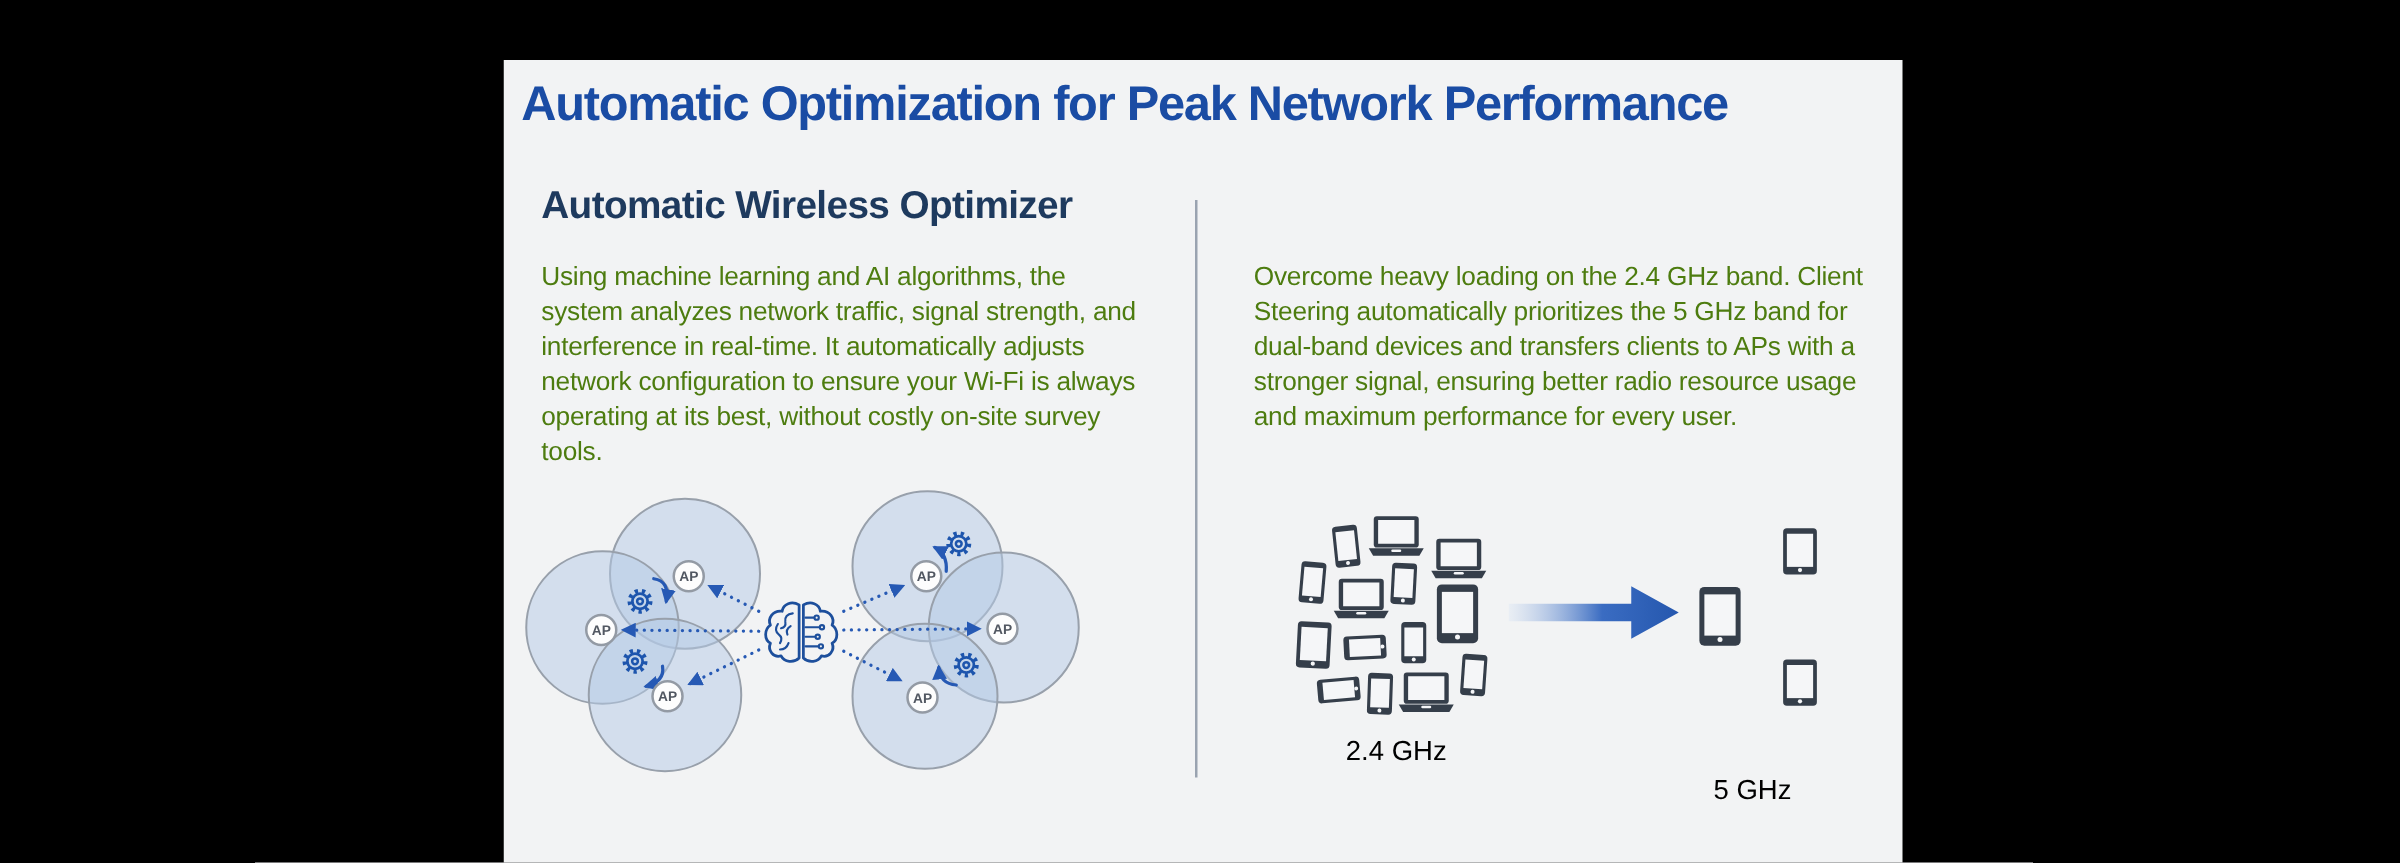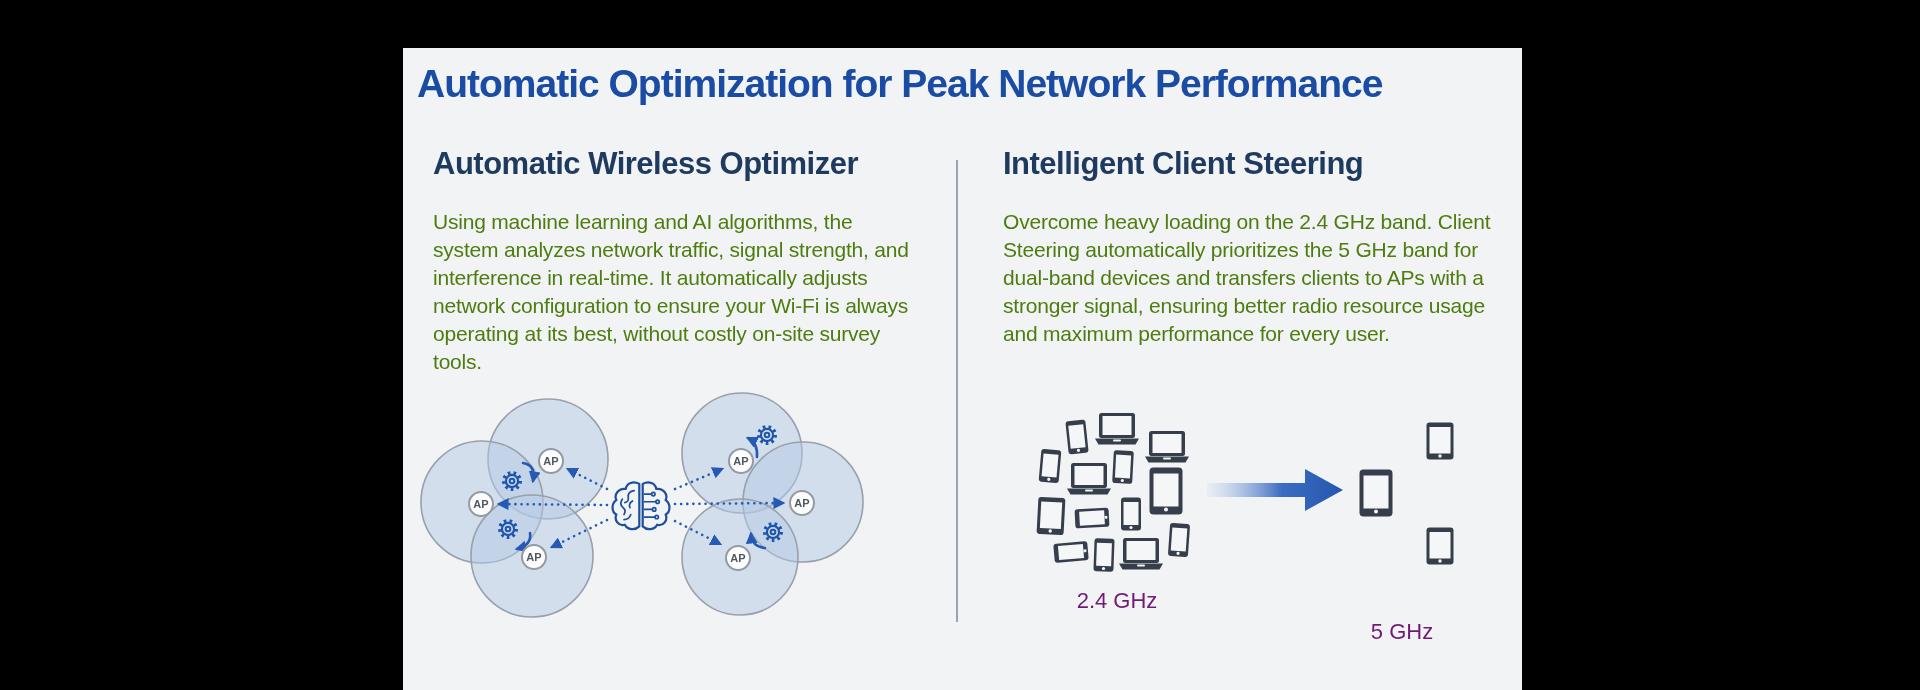--- a/index.html
+++ b/index.html
@@ -31,21 +31,21 @@
   .right-col{left:600px;}
   .divider{
     position:absolute;left:553px;top:112px;width:2px;height:462px;
     background:#9aa3b0;
   }
   .diagram{position:absolute;}
   #diagram-left{left:0px;top:340px;}
   #diagram-right{left:627px;top:357px;}
   .band-label{
     position:absolute;top:540px;width:200px;text-align:center;
-    font-size:22px;color:#701a75;
+    font-size:22px;color:#000000;
   }
   #band-24{left:614px;}
   #band-5{left:899px;margin-top:31px;}
 </style>
 </head>
 <body>
 
 <div class="card">
 
   <div class="page-title">Automatic Optimization for Peak Network Performance</div>
@@ -53,21 +53,20 @@
   <div class="divider"></div>
 
   <div class="col-heading left-col">Automatic Wireless Optimizer</div>
   <div class="col-body left-col">Using machine learning and AI algorithms, the
 system analyzes network traffic, signal strength, and
 interference in real-time. It automatically adjusts
 network configuration to ensure your Wi-Fi is always
 operating at its best, without costly on-site survey
 tools.</div>
 
-  <div class="col-heading right-col">Intelligent Client Steering</div>
   <div class="col-body right-col">Overcome heavy loading on the 2.4 GHz band. Client
 Steering automatically prioritizes the 5 GHz band for
 dual-band devices and transfers clients to APs with a
 stronger signal, ensuring better radio resource usage
 and maximum performance for every user.</div>
 
   <svg id="diagram-left" class="diagram" width="560" height="250" viewBox="0 0 560 250">
     <defs>
       <marker id="mhead" viewBox="0 0 10 10" refX="8" refY="5" markerWidth="4.6" markerHeight="4.6" orient="auto-start-reverse">
         <path d="M0,0 L10,5 L0,10 Z" fill="#2659b4"></path>

